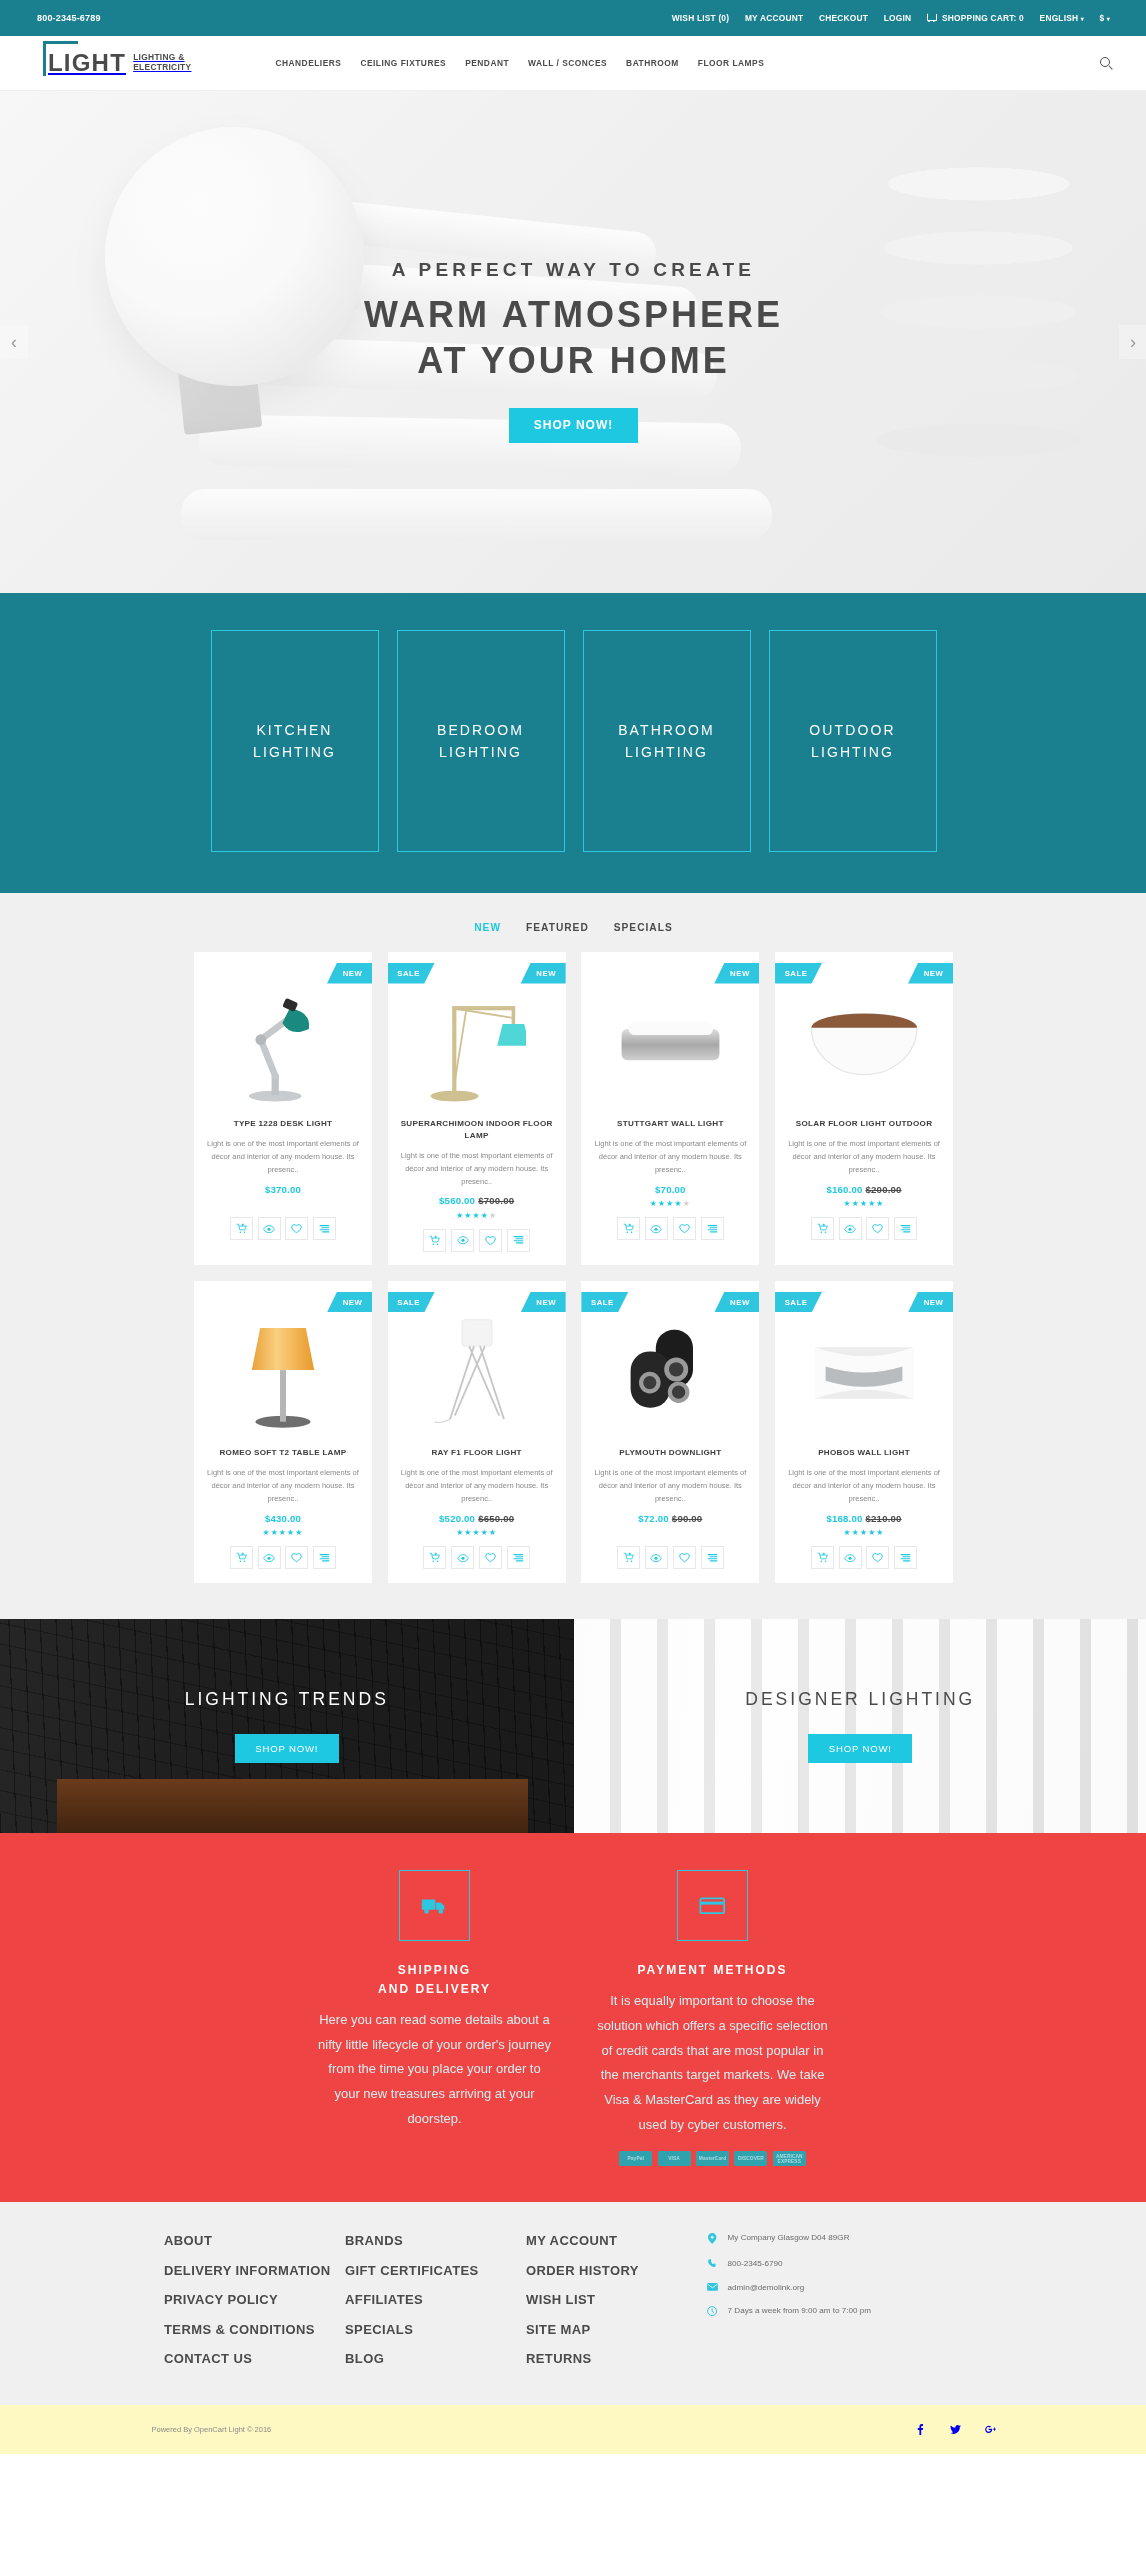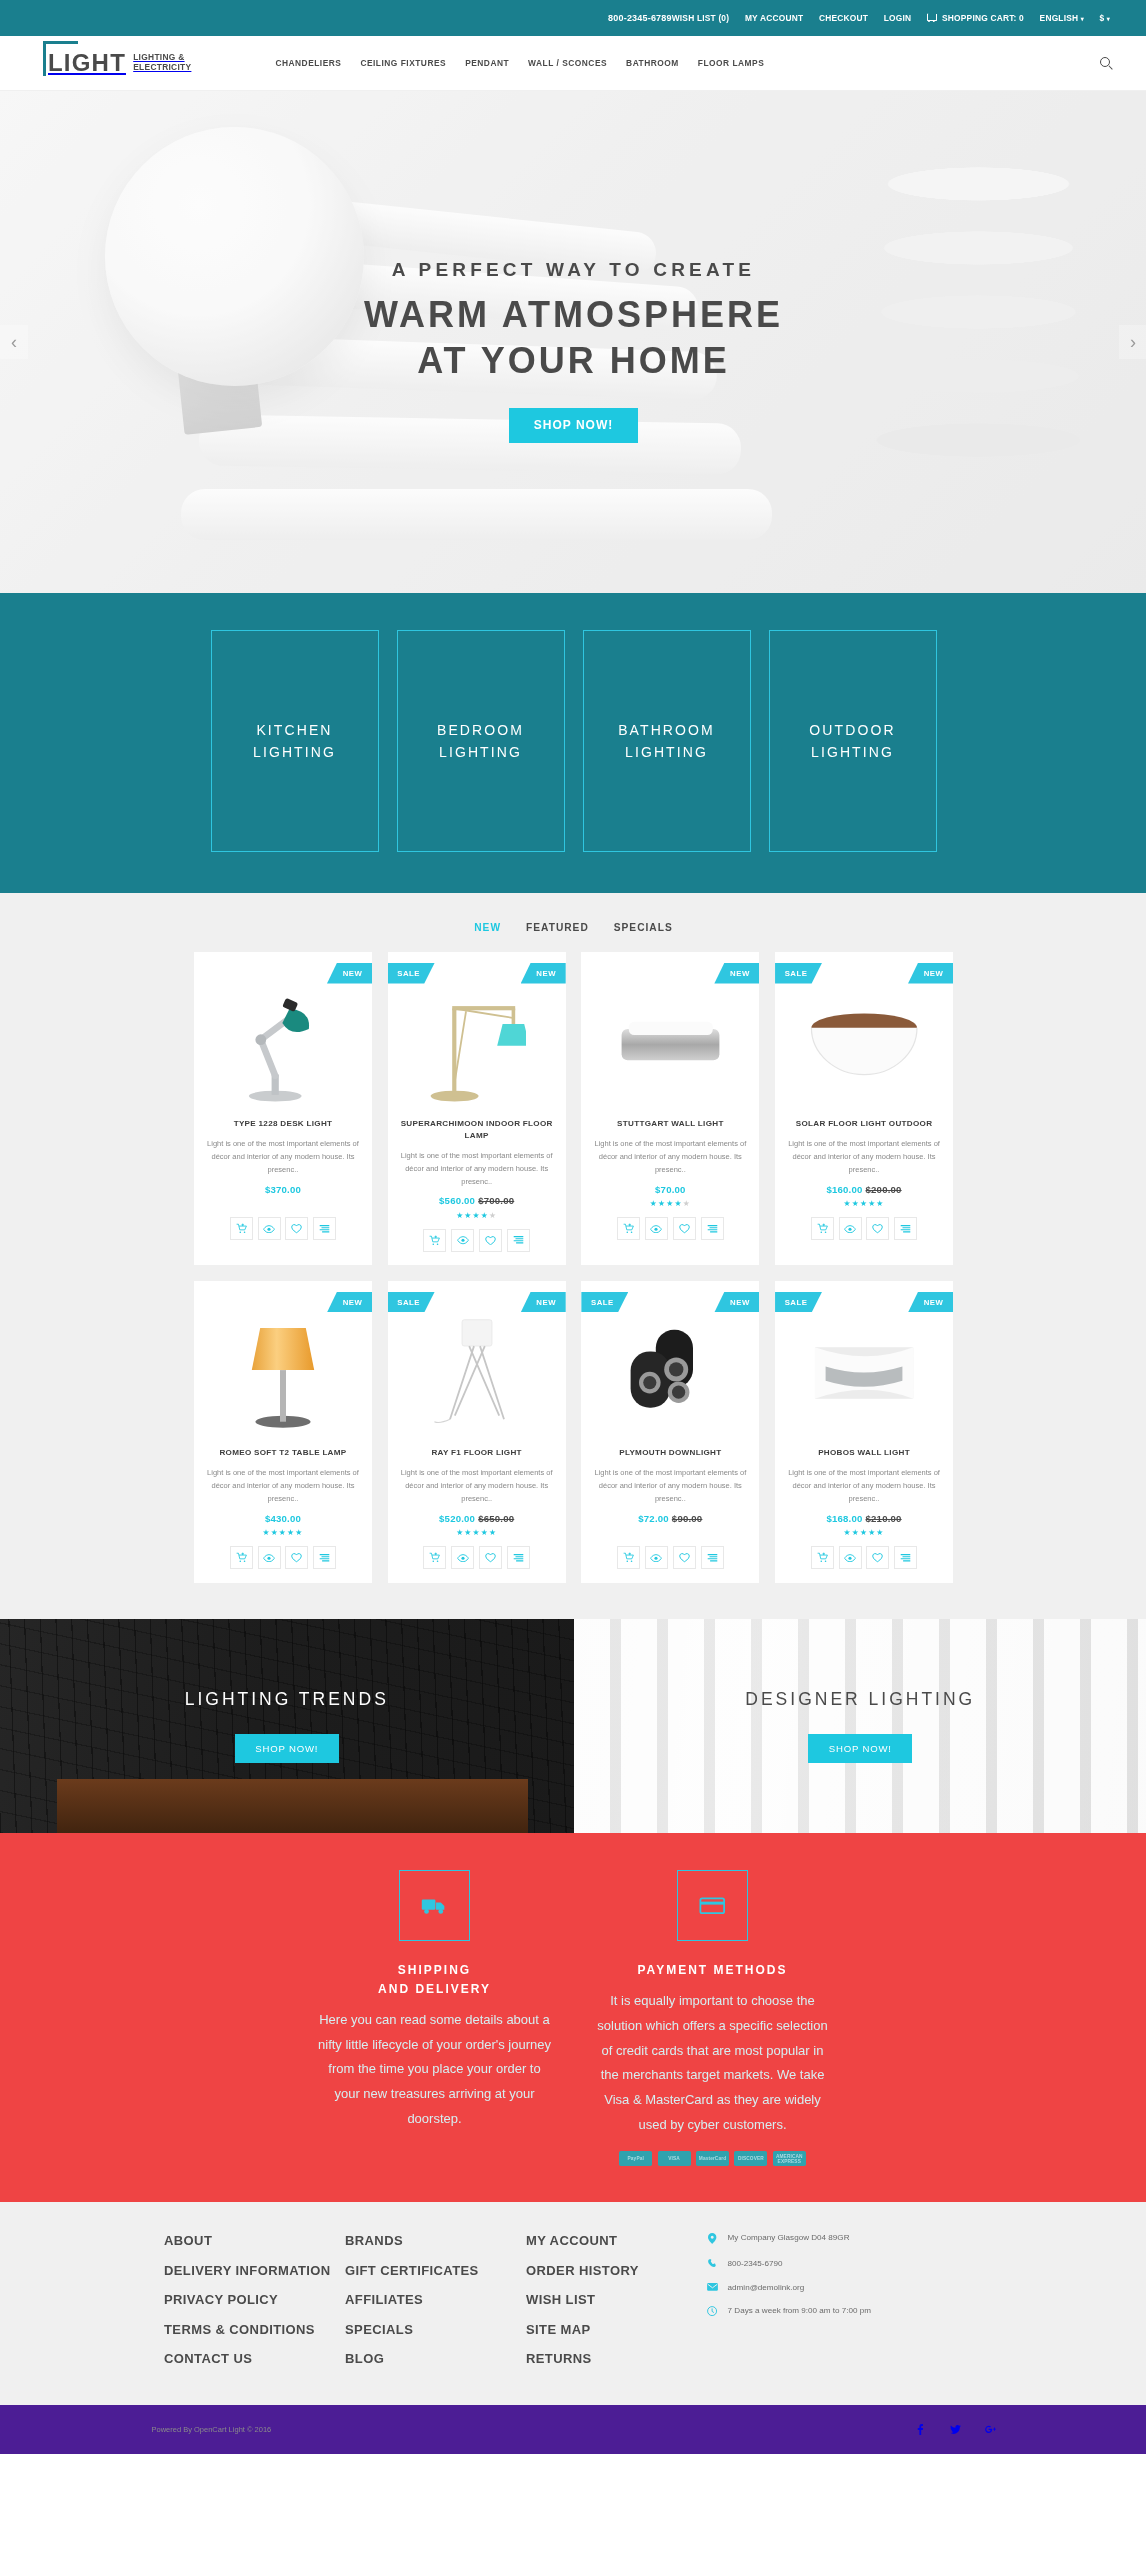--- a/index.html
+++ b/index.html
@@ -12,21 +12,21 @@
   }
   .wrap { width: 819px; margin: 0 auto; }
 
   
   .topbar {
     background: #1a7f8e;
     height: 36px;
     display: flex;
     align-items: center;
   }
-  .topbar .wrap { display: flex; align-items: center; justify-content: flex-end; width: 1073px; }
+  .topbar .wrap { display: flex; align-items: center; justify-content: space-between; width: 1073px; }
   .tb-phone {
     color: #fff; font-size: 9px; font-weight: bold; letter-spacing: 0.2px;
   }
   .tb-right { display: flex; align-items: center; gap: 15.7px; }
   .tb-link {
     color: #fff; font-size: 8.4px; font-weight: bold; letter-spacing: 0.2px;
     text-decoration: none; white-space: nowrap;
   }
   .tb-cart { display: flex; align-items: center; gap: 4.2px; }
   .cart-glyph { display: inline-block; width: 11px; height: 9.6px; position: relative; }
@@ -235,21 +235,21 @@
   .foot-row { display: flex; }
   .foot-col { width: 181px; }
   .foot-col a {
     display: block; font-size: 13px; font-weight: bold; letter-spacing: 0.4px;
     color: #4a4a4a; text-decoration: none; margin-bottom: 14.5px;
   }
   .foot-contact { flex: 1; }
   .ct-row { display: flex; align-items: flex-start; gap: 9.6px; margin-bottom: 14.5px; }
   .ct-ico { width: 11px; min-width: 11px; color: #2fc6e0; display: flex; justify-content: center; }
   .ct-txt { font-size: 8.1px; color: #6b6b6b; }
-  .footbot { background: #4c1d95; height: 49px; display: flex; align-items: center; }
+  .footbot { background: #fef9c3; height: 49px; display: flex; align-items: center; }
   .footbot .wrap { display: flex; align-items: center; justify-content: space-between; width: 844px; }
   .copy { font-size: 7.5px; color: #8a8a8a; }
   .socials { display: flex; gap: 24px; color: #4a4a4a; }
   .soc { cursor: pointer; display: flex; align-items: center; justify-content: center; width: 11px; height: 12px; }
 </style>
 </head>
 <body>
 
 <div class="topbar">
   <div class="wrap">

